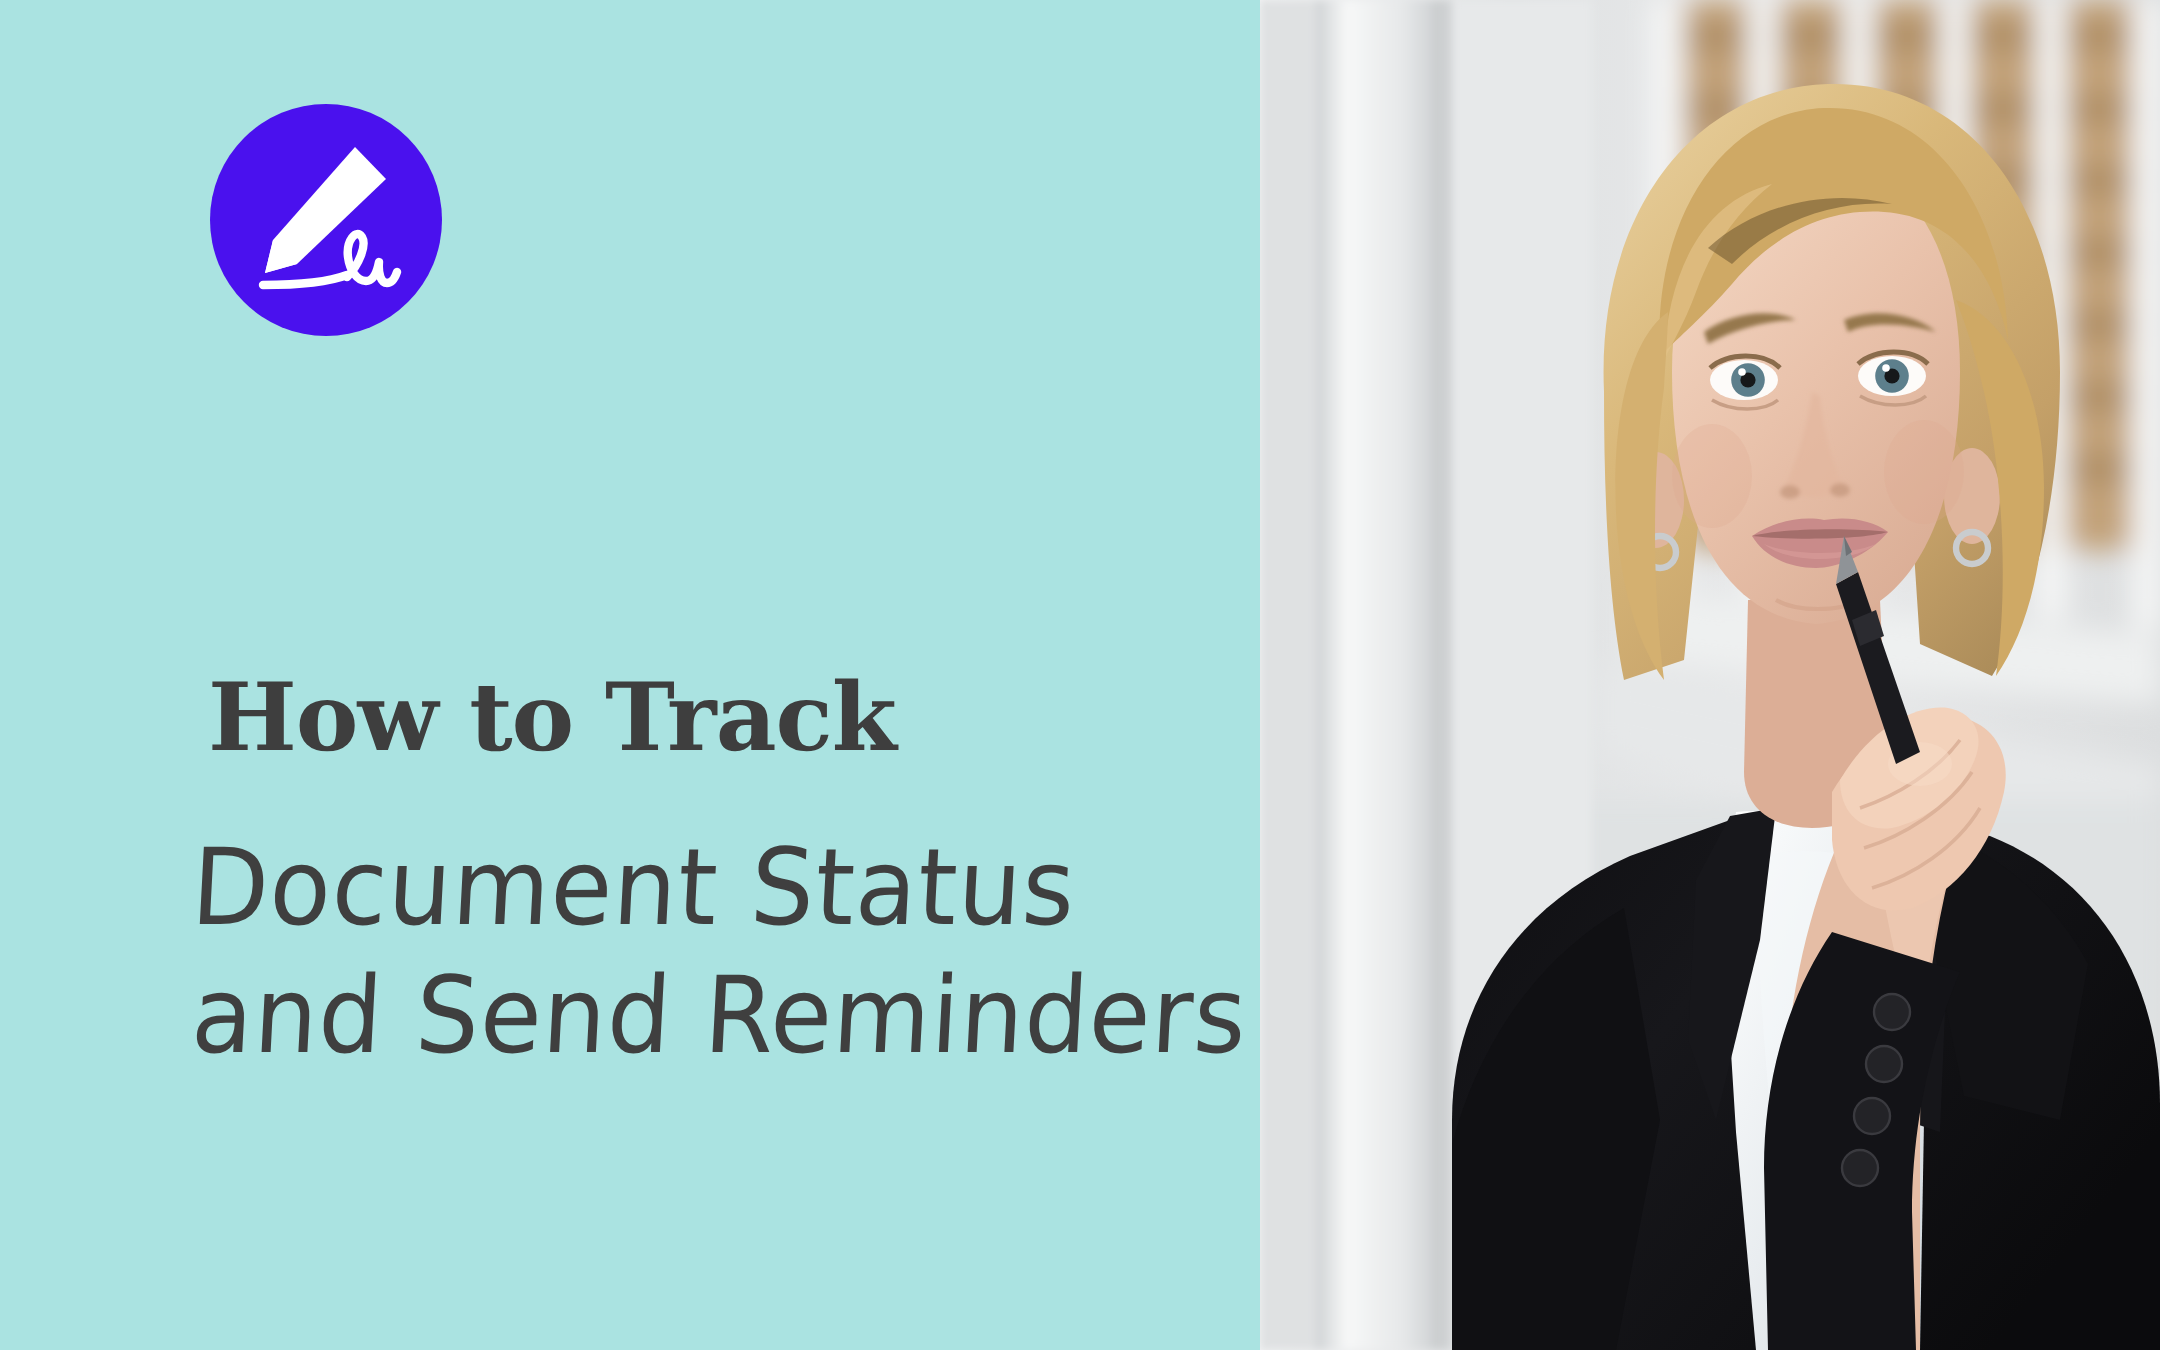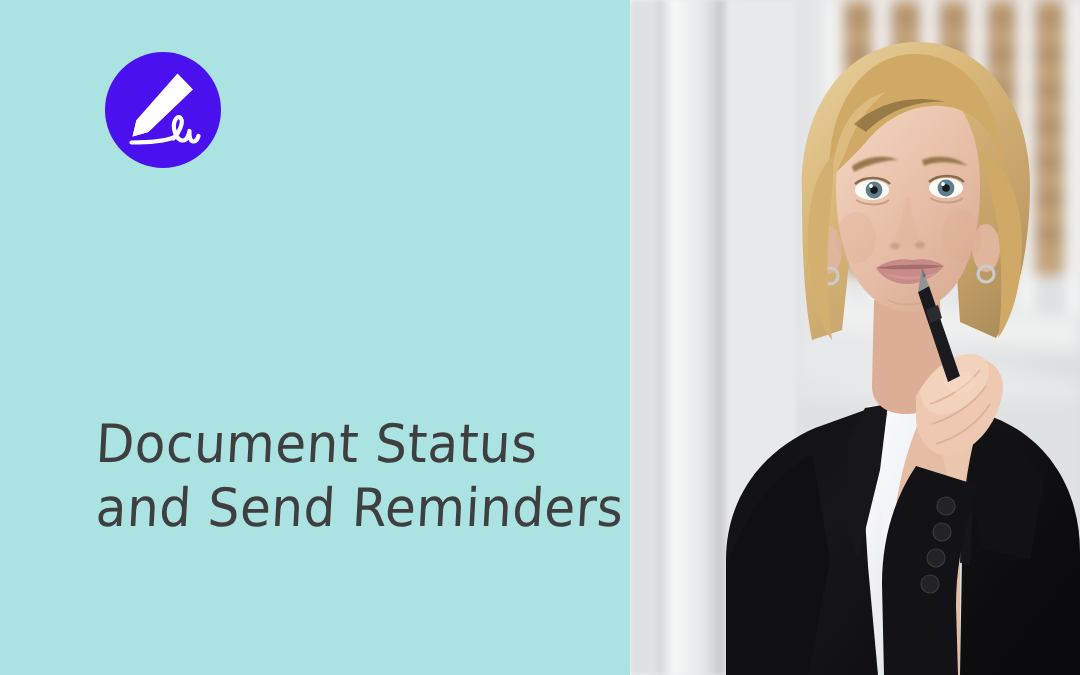--- a/index.html
+++ b/index.html
@@ -109,20 +109,21 @@
 
         <g fill="none" stroke="#ffffff" stroke-width="4.2" stroke-linecap="round" stroke-linejoin="round">
           <path d="M26.5 90.5 C44 90.5 58 89.5 68.5 85.5"></path>
           <path d="M68.5 86.5 C74.5 80.5 78.5 70.5 76.0 66.5 C73.0 62.0 68.0 68.5 69.0 76.5
                    C69.8 83.0 73.5 88.5 78.0 88.5 C81.5 88.5 83.5 84.0 84.5 79.0
                    C84.0 85.0 85.5 89.5 88.5 89.5 C91.0 89.5 92.5 87.0 93.5 84.0"></path>
         </g>
       </svg>
     </div>
 
+    <div id="headline" class="nosel">How to Track</div>
 
     <div id="subtitle" class="nosel">
       <div class="hand-line">Document Status</div>
       <div class="hand-line">and Send Reminders</div>
     </div>
   </div>
 
   <div id="photo">
     <svg id="photo-svg" viewBox="0 0 450 675" xmlns="http://www.w3.org/2000/svg" preserveAspectRatio="xMidYMid slice">
       <defs>

